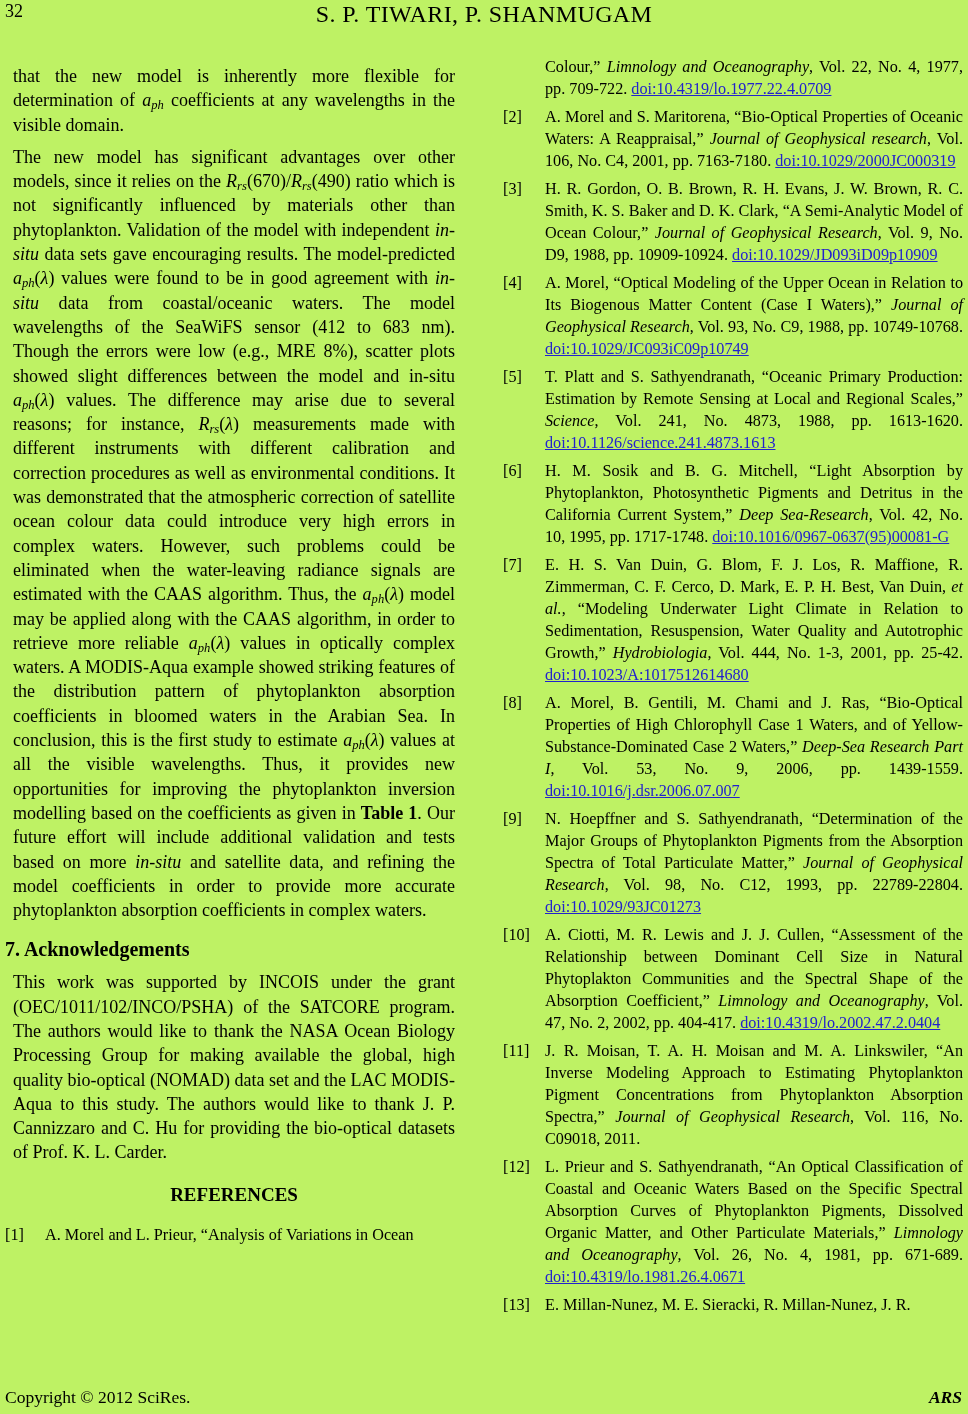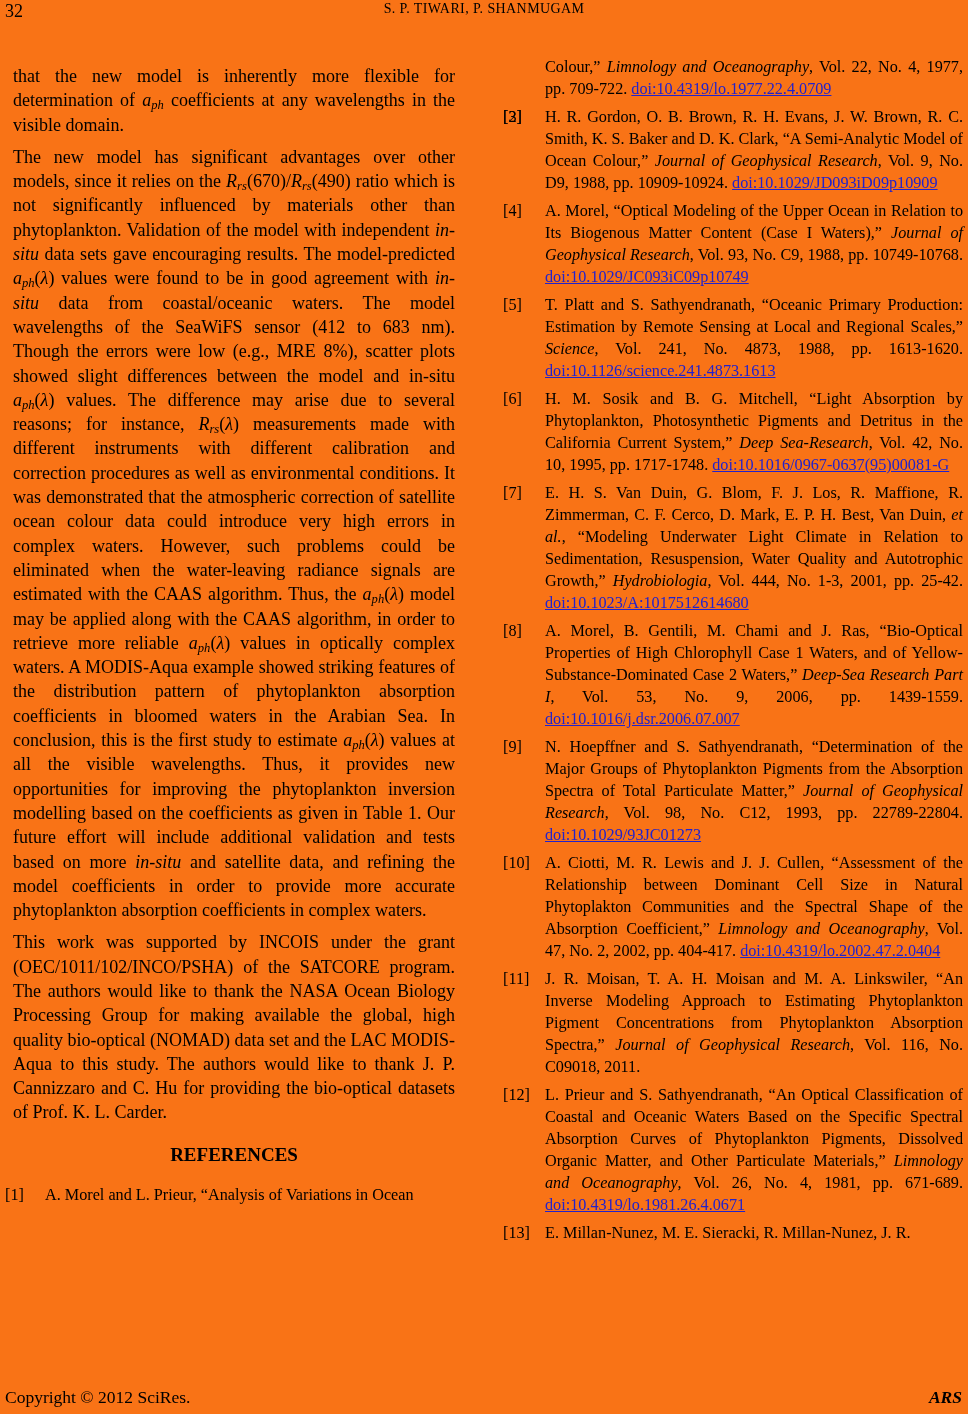--- a/index.html
+++ b/index.html
@@ -1,73 +1,75 @@
 <!DOCTYPE html>
 <html style="--link-color: #2222CC;"><head>
 <meta charset="utf-8">
 <style>
   html,body{margin:0;padding:0;background:#ffffff;}
   body{width:968px;height:1414px;position:relative;font-family:"Liberation Serif",serif;color:#000;overflow:hidden;}
-  .page{position:absolute;inset:0;background:#f97316;}
+  .page{position:absolute;inset:0;background:#bef264;}
 
   .pagenum{position:absolute;left:5px;top:1px;font-size:18px;}
-  .running-title{position:absolute;left:0;right:0;top:1px;text-align:center;font-size:14px;letter-spacing:.4px;}
+  .running-title{position:absolute;left:0;right:0;top:1px;text-align:center;font-size:24px;letter-spacing:.4px;}
 
   .col-left{position:absolute;left:5px;top:56px;width:458px;}
   .col-right{position:absolute;left:503px;top:56px;width:460px;}
 
   p.body{font-size:18px;line-height:24.3px;text-align:justify;margin:8px;}
   h2.section{font-size:20px;font-weight:bold;margin:15px 0 9px 0;line-height:24px;}
   h3.refs-head{font-size:19px;font-weight:bold;text-align:center;margin:18px 0 18px 0;line-height:23px;}
 
   .ref{position:relative;padding-left:42px;font-size:16.2px;line-height:22px;text-align:justify;margin:0 0 6px 0;}
   .col-left .ref{padding-left:40px;font-size:16.2px;}
   .ref .lab{position:absolute;left:0;top:0;}
   .col-right div.ref:nth-of-type(12){margin-top:4px;}
 
   .it{font-style:italic;}
-  .bd{font-weight:normal;}
+  .bd{font-weight:bold;}
   .sb{font-size:70%;vertical-align:-0.25em;line-height:0;}
   .doi-link{color:var(--link-color,#2222CC);text-decoration:underline;cursor:pointer;}
 
   .footer-left{position:absolute;left:5px;top:1387px;font-size:17.5px;}
   .footer-right{position:absolute;right:6px;top:1387px;font-size:17.5px;font-weight:bold;font-style:italic;}
 </style>
 </head>
 <body>
 
 <div class="page">
 
   <span class="pagenum">32</span>
   <div class="running-title">S. P. TIWARI, P. SHANMUGAM</div>
 
   <div class="col-left">
     <p class="body"><span>that the new model is inherently more flexible for determination of </span><span class="it">a</span><span class="it sb">ph</span><span> coefficients at any wavelengths in the visible domain.</span></p>
 
     <p class="body"><span>The new model has significant advantages over other models, since it relies on the </span><span class="it">R</span><span class="it sb">rs</span><span>(670)/</span><span class="it">R</span><span class="it sb">rs</span><span>(490) ratio which is not significantly influenced by materials other than phytoplankton. Validation of the model with independent </span><span class="it">in-situ</span><span> data sets gave encouraging results. The model-predicted </span><span class="it">a</span><span class="it sb">ph</span><span>(</span><span class="it">λ</span><span>) values were found to be in good agreement with </span><span class="it">in-situ</span><span> data from coastal/oceanic waters. The model wavelengths of the SeaWiFS sensor (412 to 683 nm). Though the errors were low (e.g., MRE 8%), scatter plots showed slight differences between the model and in-situ </span><span class="it">a</span><span class="it sb">ph</span><span>(</span><span class="it">λ</span><span>) values. The difference may arise due to several reasons; for instance, </span><span class="it">R</span><span class="it sb">rs</span><span>(</span><span class="it">λ</span><span>) measurements made with different instruments with different calibration and correction procedures as well as environmental conditions. It was demonstrated that the atmospheric correction of satellite ocean colour data could introduce very high errors in complex waters. However, such problems could be eliminated when the water-leaving radiance signals are estimated with the CAAS algorithm. Thus, the </span><span class="it">a</span><span class="it sb">ph</span><span>(</span><span class="it">λ</span><span>) model may be applied along with the CAAS algorithm, in order to retrieve more reliable </span><span class="it">a</span><span class="it sb">ph</span><span>(</span><span class="it">λ</span><span>) values in optically complex waters. A MODIS-Aqua example showed striking features of the distribution pattern of phytoplankton absorption coefficients in bloomed waters in the Arabian Sea. In conclusion, this is the first study to estimate </span><span class="it">a</span><span class="it sb">ph</span><span>(</span><span class="it">λ</span><span>) values at all the visible wavelengths. Thus, it provides new opportunities for improving the phytoplankton inversion modelling based on the coefficients as given in </span><span class="bd">Table 1</span><span>. Our future effort will include additional validation and tests based on more </span><span class="it">in-situ</span><span> and satellite data, and refining the model coefficients in order to provide more accurate phytoplankton absorption coefficients in complex waters.</span></p>
 
+    <h2 class="section">7. Acknowledgements</h2>
     <p class="body"><span>This work was supported by INCOIS under the grant (OEC/1011/102/INCO/PSHA) of the SATCORE program. The authors would like to thank the NASA Ocean Biology Processing Group for making available the global, high quality bio-optical (NOMAD) data set and the LAC MODIS-Aqua to this study. The authors would like to thank J. P. Cannizzaro and C. Hu for providing the bio-optical datasets of Prof. K. L. Carder.</span></p>
 
     <h3 class="refs-head">REFERENCES</h3>
 
     <div class="ref">
       <span class="lab">[1]</span>
       <span><span>A. Morel and L. Prieur, “Analysis of Variations in Ocean</span></span>
     </div>
   </div>
 
   <div class="col-right">
 
       <div class="ref">
         <span class="lab"></span>
         <span><span>Colour,” </span><span class="it">Limnology and Oceanography</span><span>, Vol. 22, No. 4, 1977, pp. 709-722. </span><a href="#" class="doi-link">doi:10.4319/lo.1977.22.4.0709</a></span>
       </div>
 
       <div class="ref">
         <span class="lab">[2]</span>
+        <span><span>A. Morel and S. Maritorena, “Bio-Optical Properties of Oceanic Waters: A Reappraisal,” </span><span class="it">Journal of Geophysical research</span><span>, Vol. 106, No. C4, 2001, pp. 7163-7180. </span><a href="#" class="doi-link">doi:10.1029/2000JC000319</a></span>
       </div>
 
       <div class="ref">
         <span class="lab">[3]</span>
         <span><span>H. R. Gordon, O. B. Brown, R. H. Evans, J. W. Brown, R. C. Smith, K. S. Baker and D. K. Clark, “A Semi-Analytic Model of Ocean Colour,” </span><span class="it">Journal of Geophysical Research</span><span>, Vol. 9, No. D9, 1988, pp. 10909-10924. </span><a href="#" class="doi-link">doi:10.1029/JD093iD09p10909</a></span>
       </div>
 
       <div class="ref">
         <span class="lab">[4]</span>
         <span><span>A. Morel, “Optical Modeling of the Upper Ocean in Relation to Its Biogenous Matter Content (Case I Waters),” </span><span class="it">Journal of Geophysical Research</span><span>, Vol. 93, No. C9, 1988, pp. 10749-10768. </span><a href="#" class="doi-link">doi:10.1029/JC093iC09p10749</a></span>

